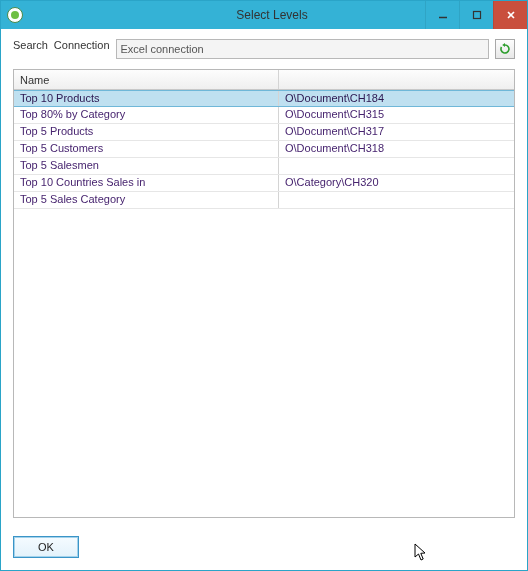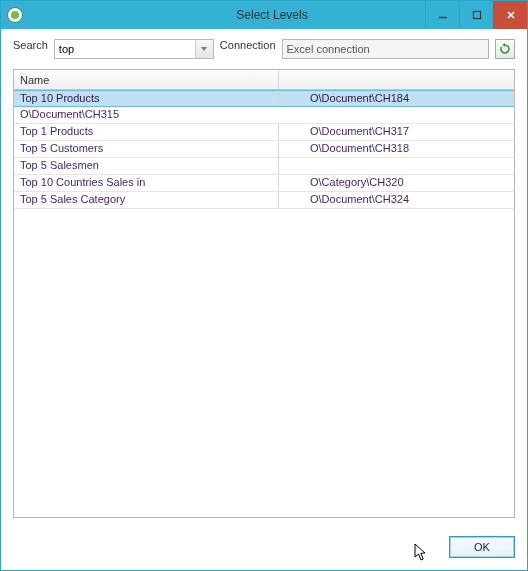--- a/index.html
+++ b/index.html
@@ -154,40 +154,38 @@
     flex: 1;
     overflow: auto;
     background: #fff;
   }
   .row {
     display: flex;
     height: 17px;
     border-bottom: 1px solid #e6e6e6;
     font-size: 11px;
     color: #47246f;
-    gap: 25px;
   }
   .row .cell {
     padding: 1px 6px;
     overflow: hidden;
     white-space: nowrap;
   }
   .row.selected {
     background: #bfe0f0;
     border-top: 1px solid #6fb7d8;
     border-bottom: 1px solid #6fb7d8;
     color: #2b1650;
   }
 
   .button-bar {
     display: flex;
-    justify-content: flex-end;
+    justify-content: space-between;
     gap: 10px;
     padding: 10px 12px 12px 12px;
-    margin-left: 20px;
   }
   .dlg-btn {
     min-width: 66px;
     height: 22px;
     border: 1px solid #9a9a9a;
     background: linear-gradient(#fdfdfd,#e9e9e9);
     font-size: 11px;
     font-family: inherit;
     color: #222;
     display: flex;
@@ -233,28 +231,20 @@
         <svg width="10" height="10" viewBox="0 0 10 10">
             <line x1="2" y1="2" x2="8" y2="8" stroke="#fff" stroke-width="1.6"></line>
             <line x1="8" y1="2" x2="2" y2="8" stroke="#fff" stroke-width="1.6"></line>
           </svg>
       </div>
     </div>
   </div>
 
   <div class="toolbar">
     <label>Search</label>
-    <div class="search-wrap">
-      <input class="search-input" value="top" style="">
-      <div class="search-clear">
-        <svg width="10" height="10" viewBox="0 0 10 10">
-            <polygon points="2,3 8,3 5,7" fill="#777"></polygon>
-          </svg>
-      </div>
-    </div>
     <label>Connection</label>
     <div class="conn-wrap">
       <input class="conn-input" readonly="" value="Excel connection" style="">
     </div>
     <div class="refresh-btn">
       <svg width="12" height="12" viewBox="0 0 12 12">
         <path d="M6 2 A4 4 0 1 1 2.5 4" fill="none" stroke="#2e9e2e" stroke-width="1.6"></path>
         <polygon points="6,0 6,4 3.2,2" fill="#2e9e2e"></polygon>
       </svg>
     </div>
@@ -263,40 +253,40 @@
   <div class="grid">
     <div class="grid-header">
       <div class="gh col-name">Name</div>
     </div>
     <div class="grid-body" id="grid-body">
         <div class="row selected">
           <div class="cell col-name">Top 10 Products</div>
           <div class="cell col-id">O\Document\CH184</div>
         </div>
         <div class="row">
+          <div class="cell col-name">Top 80% by Category</div>
           <div class="cell col-id">O\Document\CH315</div>
         </div>
         <div class="row">
-          <div class="cell col-name">Top 1 Products</div>
+          <div class="cell col-name">Top 5 Products</div>
           <div class="cell col-id">O\Document\CH317</div>
         </div>
         <div class="row">
           <div class="cell col-name">Top 5 Customers</div>
           <div class="cell col-id">O\Document\CH318</div>
         </div>
         <div class="row">
           <div class="cell col-name">Top 5 Salesmen</div>
         </div>
         <div class="row">
           <div class="cell col-name">Top 10 Countries Sales in</div>
           <div class="cell col-id">O\Category\CH320</div>
         </div>
         <div class="row">
           <div class="cell col-name">Top 5 Sales Category</div>
-          <div class="cell col-id">O\Document\CH324</div>
         </div>
       </div>
   </div>
 
   <div class="button-bar">
     <div class="dlg-btn primary">OK</div>
   </div>
 
 </div>
 

